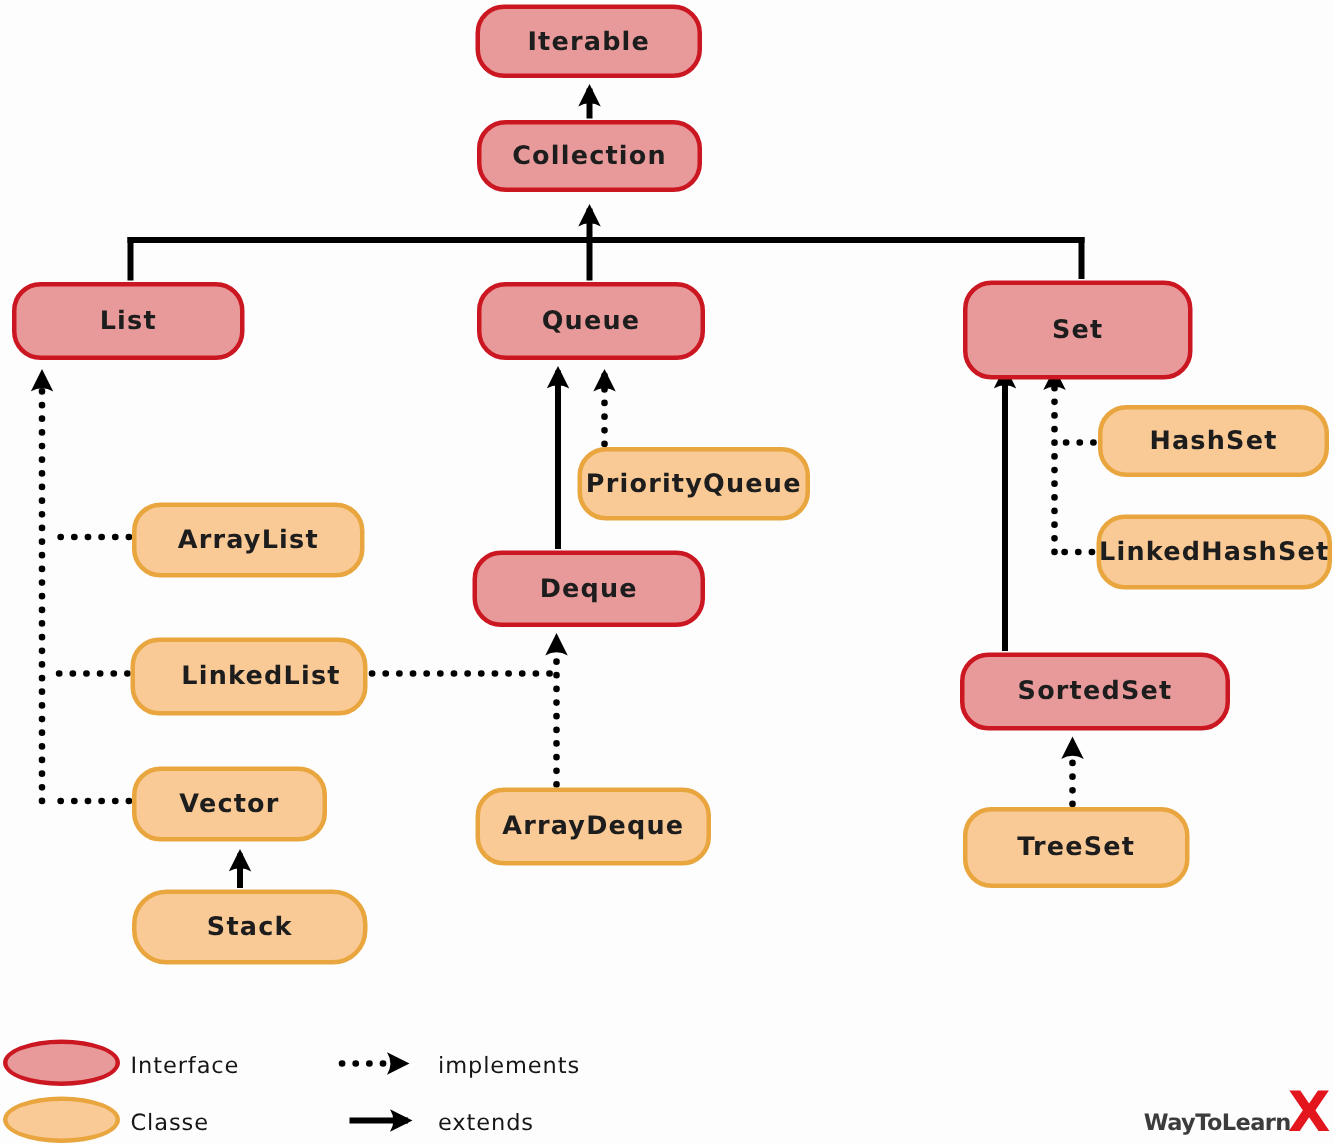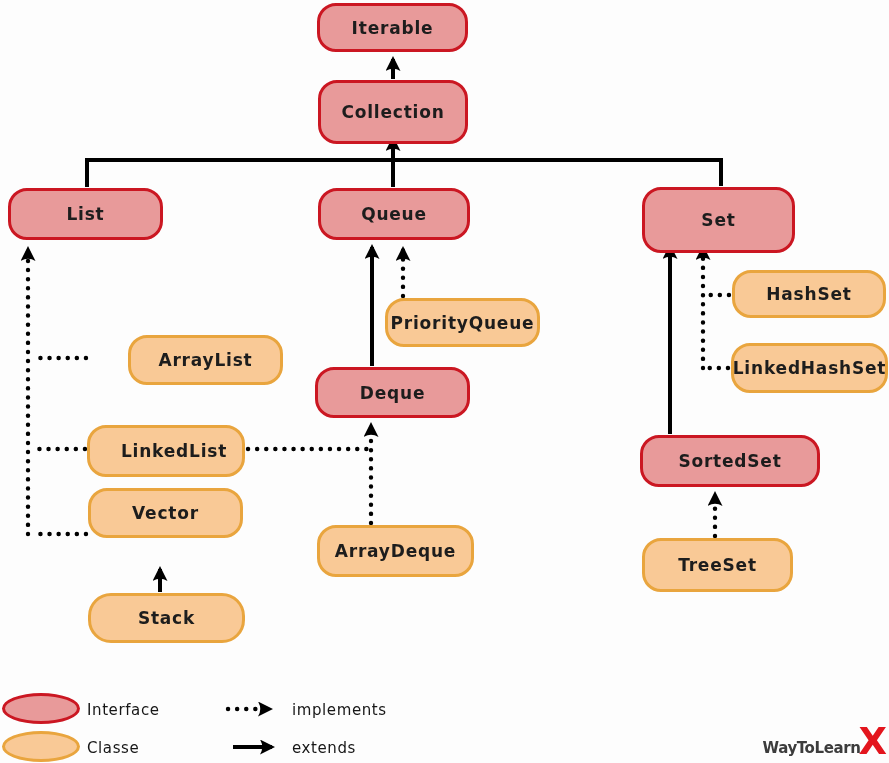--- a/index.html
+++ b/index.html
@@ -14,27 +14,27 @@
   .node{
     position:absolute;z-index:2;display:flex;align-items:center;justify-content:center;
     border-radius:19px;font-weight:bold;font-size:17px;color:#1d1d1d;letter-spacing:.8px;
     box-sizing:border-box;text-align:center;
   }
   .node.interface{background:var(--interface-fill,#e89a9a);border:3px solid var(--interface-border,#cb1722);}
   .node.class{background:var(--class-fill,#f9c996);border:3px solid var(--class-border,#e9a53e);}
 
   
   #n-iterable{left:317px;top:3px;width:151px;height:49px;}
-  #n-collection{left:318px;top:80px;width:150px;height:64px;}
+  #n-collection{left:318px;top:80px;width:150px;height:48px;}
   #n-list{left:8px;top:188px;width:155px;height:52px;}
   #n-queue{left:318px;top:188px;width:152px;height:52px;}
   #n-set{left:642px;top:187px;width:153px;height:66px;}
-  #n-arraylist{left:88px;top:335px;width:155px;height:50px;margin-left:40px;}
+  #n-arraylist{left:88px;top:335px;width:155px;height:50px;}
   #n-linkedlist{left:87px;top:425px;width:158px;height:52px;padding-left:16px;}
-  #n-vector{left:88px;top:488px;width:155px;height:50px;}
+  #n-vector{left:88px;top:511px;width:130px;height:50px;}
   #n-stack{left:88px;top:593px;width:157px;height:50px;border-radius:23px;}
   #n-priorityqueue{left:385px;top:298px;width:155px;height:49px;}
   #n-deque{left:315px;top:367px;width:155px;height:51px;}
   #n-arraydeque{left:317px;top:525px;width:157px;height:52px;}
   #n-hashset{left:732px;top:270px;width:154px;height:48px;}
   #n-linkedhashset{left:731px;top:343px;width:157px;height:50px;}
   #n-sortedset{left:640px;top:435px;width:180px;height:52px;}
   #n-treeset{left:642px;top:538px;width:151px;height:54px;}
 
   

